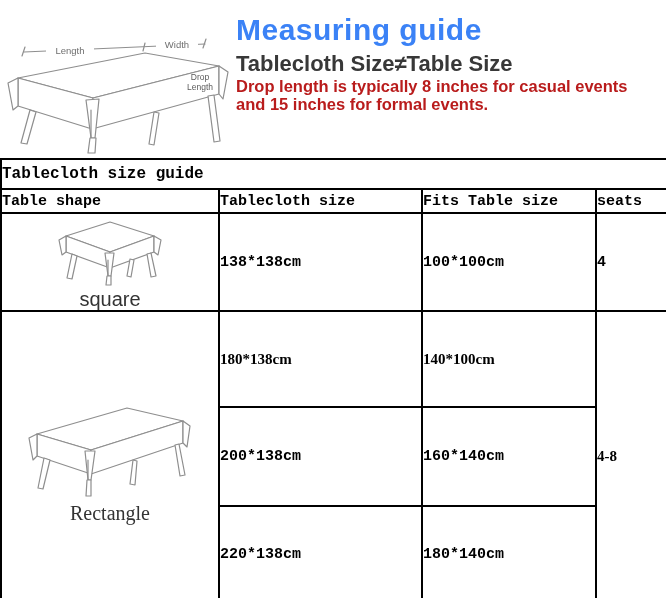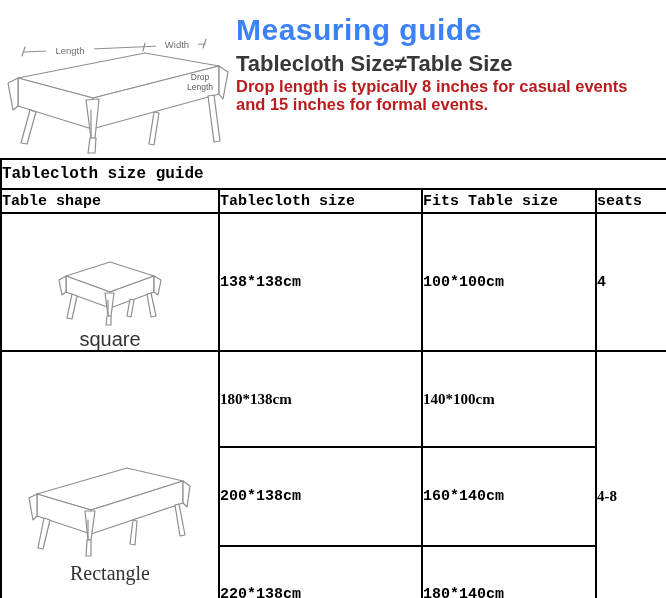--- a/index.html
+++ b/index.html
@@ -36,21 +36,21 @@
     font-weight:bold;color:#000;padding:0;
   }
   .size-table tr:last-child td{border-bottom:none;}
   td.t-title{height:28px;font-size:16px;}
   tr.head td{height:22px;font-size:15px;margin-top:20px;}
   tr.r-square td{height:93px;font-size:15px;}
   tr.r-rect1 td{height:94px;font-size:15px;font-family:Liberation Serif, serif;}
   tr.r-rect2 td{height:97px;font-size:15px;}
   tr.r-rect3 td{height:94px;font-size:15px;}
   td.shape-cell{font-family:"Liberation Sans",sans-serif;font-weight:normal;}
-  .shape-wrap{display:flex;flex-direction:column;align-items:center;justify-content:center;margin-top:40px;}
+  .shape-wrap{display:flex;flex-direction:column;align-items:center;justify-content:center;}
   .shape-label{font-size:20px;color:#333333;margin-top:2px;line-height:22px;}
   
   .ill{stroke:#8e8e8e;fill:none;stroke-width:1.2;stroke-linejoin:round;stroke-linecap:round;}
   .ill-fill{stroke:#8e8e8e;fill:#ffffff;stroke-width:1.2;stroke-linejoin:round;}
   .dim-label{font-size:9.5px;fill:#6f6f6f;font-family:"Liberation Sans",sans-serif;}
   .drop-label{font-size:8.5px;fill:#5a5a5a;font-family:"Liberation Sans",sans-serif;}
 </style>
 </head>
 <body>
 

